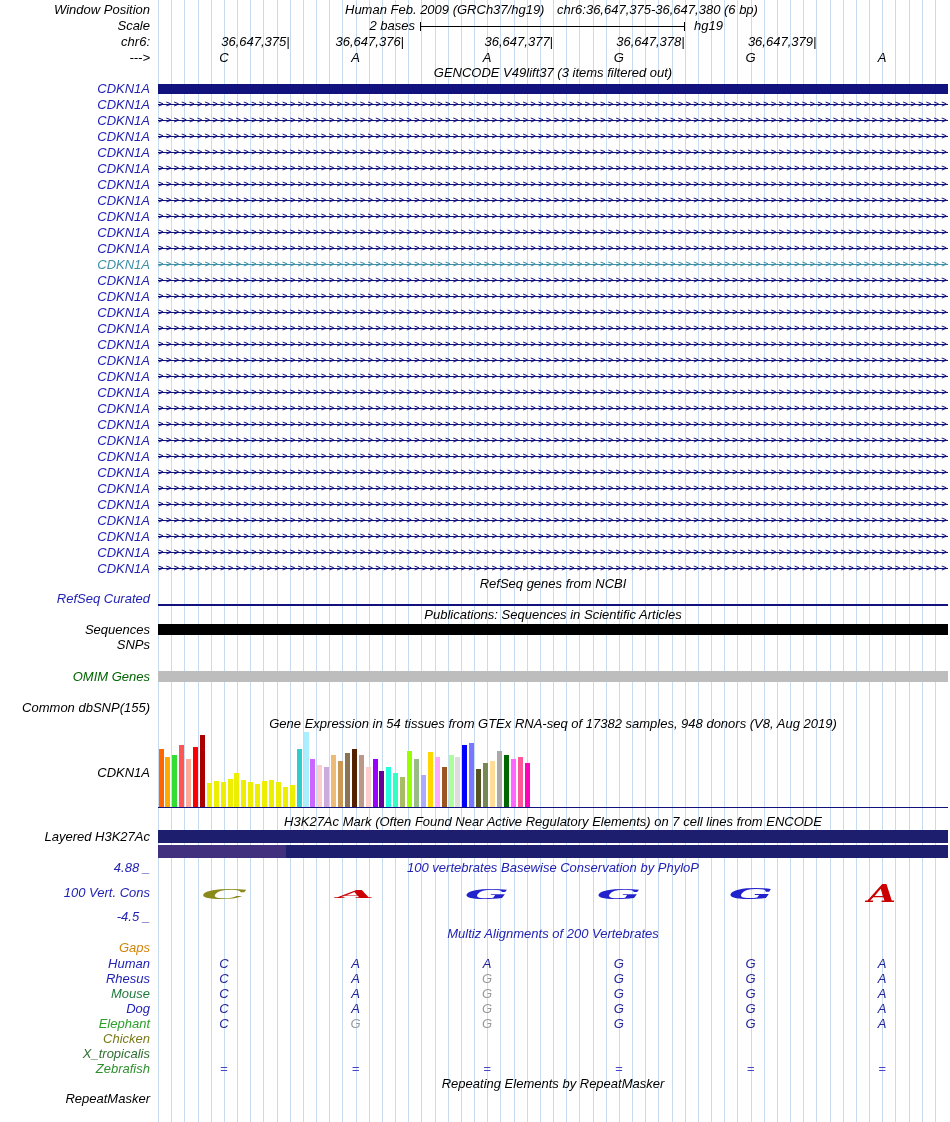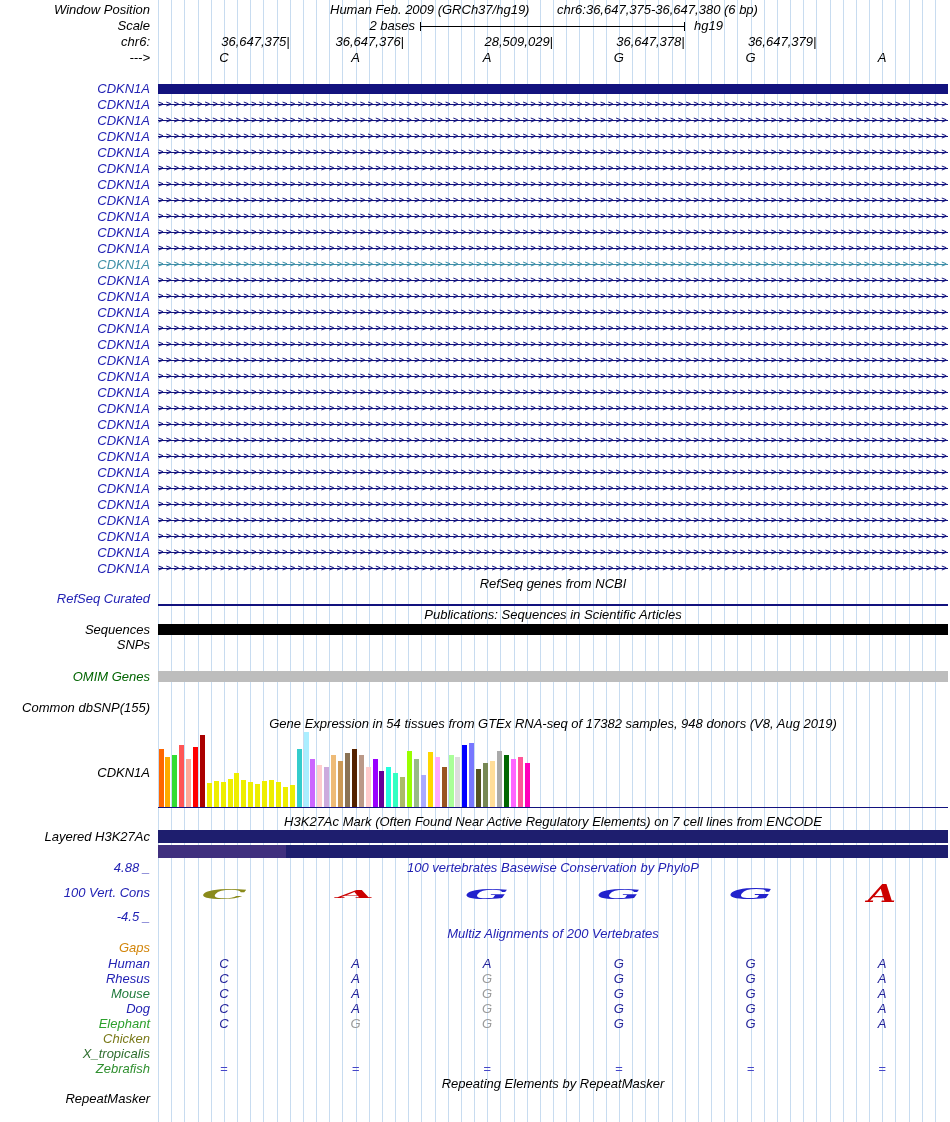--- a/index.html
+++ b/index.html
@@ -33,41 +33,42 @@
   .mbase{position:absolute;transform:translateX(-50%);}
 </style>
 </head>
 <body>
 
 <div class="browser">
   <div class="guides"></div>
 
   <div class="hrow" style="top:2px">
     <div class="gutter">Window Position</div>
-    <span class="abs" style="left:330px">Human Feb. 2009 (GRCh37/hg19)</span>
+    <span class="abs" style="left:345px">Human Feb. 2009 (GRCh37/hg19)</span>
     <span class="abs" style="left:557px">chr6:36,647,375-36,647,380 (6 bp)</span>
   </div>
 
   <div class="hrow" style="top:18px">
     <div class="gutter">Scale</div>
     <span class="abs right-align" style="left:265px;width:150px">2 bases</span>
     <div class="scaleruler" style="left:420px;width:263px"></div>
     <span class="abs" style="left:694px">hg19</span>
   </div>
 
   <div class="hrow" style="top:34px">
     <div class="gutter">chr6:</div>
-    <span id="coords"><span class="coord" style="right: 660.333px;">36,647,375|</span><span class="coord" style="right: 546px;">36,647,376|</span><span class="coord" style="right: 397px;">28,509,029|</span><span class="coord" style="right: 265.333px;">36,647,378|</span><span class="coord" style="right: 133.667px;">36,647,379|</span></span>
+    <span id="coords"><span class="coord" style="right: 660.333px;">36,647,375|</span><span class="coord" style="right: 546px;">36,647,376|</span><span class="coord" style="right: 397px;">36,647,377|</span><span class="coord" style="right: 265.333px;">36,647,378|</span><span class="coord" style="right: 133.667px;">36,647,379|</span></span>
   </div>
 
   <div class="hrow" style="top:50px">
     <div class="gutter">---&gt;</div>
     <span id="bases"><span class="cbase" style="left: 223.833px;">C</span><span class="cbase" style="left: 355.5px;">A</span><span class="cbase" style="left: 487.167px;">A</span><span class="cbase" style="left: 618.833px;">G</span><span class="cbase" style="left: 750.5px;">G</span><span class="cbase" style="left: 882.167px;">A</span></span>
   </div>
 
+  <div class="ctitle" style="top:66px">GENCODE V49lift37 (3 items filtered out)</div>
   <div id="gencode-rows">
       <div class="trow" style="top: 81px;">
         <div class="gutter" style="color: rgb(34, 34, 180);">CDKN1A</div>
         <div class="gbar" style="background: rgb(18, 18, 126);"></div>
       </div>
       <div class="trow" style="top: 97px;">
         <div class="gutter" style="color: rgb(34, 34, 180);">CDKN1A</div>
         <div class="arrows" style="color: rgb(18, 18, 126); background-image: linear-gradient(transparent 7px, rgb(18, 18, 126) 7px, rgb(18, 18, 126) 8px, transparent 8px);">&gt;&gt;&gt;&gt;&gt;&gt;&gt;&gt;&gt;&gt;&gt;&gt;&gt;&gt;&gt;&gt;&gt;&gt;&gt;&gt;&gt;&gt;&gt;&gt;&gt;&gt;&gt;&gt;&gt;&gt;&gt;&gt;&gt;&gt;&gt;&gt;&gt;&gt;&gt;&gt;&gt;&gt;&gt;&gt;&gt;&gt;&gt;&gt;&gt;&gt;&gt;&gt;&gt;&gt;&gt;&gt;&gt;&gt;&gt;&gt;&gt;&gt;&gt;&gt;&gt;&gt;&gt;&gt;&gt;&gt;&gt;&gt;&gt;&gt;&gt;&gt;&gt;&gt;&gt;&gt;&gt;&gt;&gt;&gt;&gt;&gt;&gt;&gt;&gt;&gt;&gt;&gt;&gt;&gt;&gt;&gt;&gt;&gt;&gt;&gt;&gt;&gt;&gt;&gt;&gt;&gt;&gt;&gt;&gt;&gt;&gt;&gt;&gt;&gt;&gt;&gt;&gt;&gt;&gt;&gt;&gt;&gt;&gt;&gt;&gt;&gt;&gt;&gt;&gt;&gt;</div>
       </div>
       <div class="trow" style="top: 113px;">

